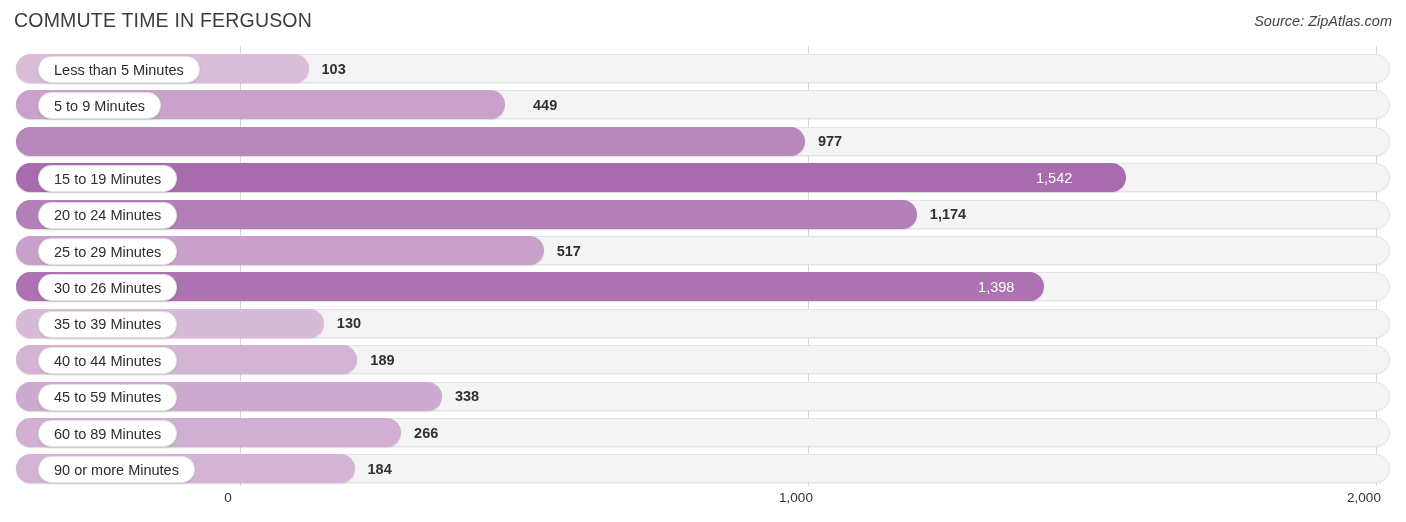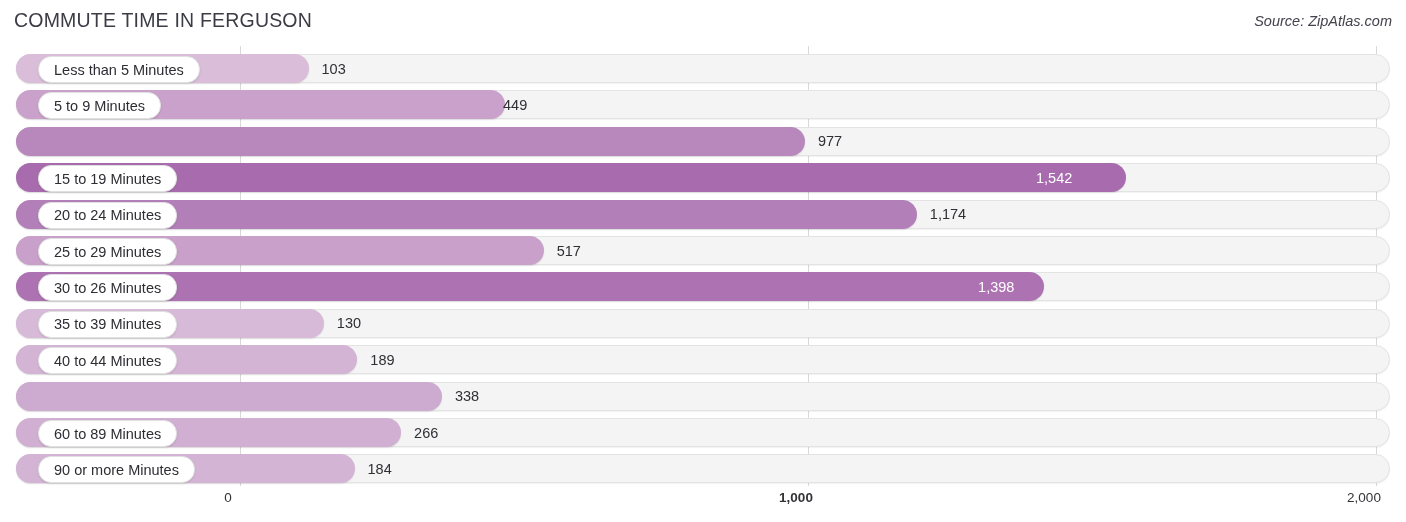--- a/index.html
+++ b/index.html
@@ -104,20 +104,21 @@
   }
   .value-out {
     position: absolute;
     top: 0;
     height: 29px;
     display: flex;
     align-items: center;
     font-size: 14.5px;
     color: #2f2f35;
     white-space: nowrap;
+    font-weight: bold;
   }
   .value-in {
     position: absolute;
     top: 0;
     height: 29px;
     display: flex;
     align-items: center;
     font-size: 14.5px;
     color: #ffffff;
     white-space: nowrap;
@@ -157,21 +158,21 @@
         <div class="row" style="top: 8px;">
           <div class="track" style="background: rgb(244, 244, 244); border-color: rgb(227, 227, 227);"></div>
           <div class="bar" style="width: 292.504px; background: rgb(217, 189, 217);"></div>
           <div class="bar-label-pill">Less than 5 Minutes</div>
           <div class="value-out" style="left: 305.504px;">103</div>
         </div>
         <div class="row" style="top: 44.4px;">
           <div class="track" style="background: rgb(244, 244, 244); border-color: rgb(227, 227, 227);"></div>
           <div class="bar" style="width: 489.032px; background: rgb(201, 161, 202);"></div>
           <div class="bar-label-pill">5 to 9 Minutes</div>
-          <div class="value-out" style="left: 487px;">449</div>
+          <div class="value-out" style="left: 517px;">449</div>
         </div>
         <div class="row" style="top: 80.8px;">
           <div class="track" style="background: rgb(244, 244, 244); border-color: rgb(227, 227, 227);"></div>
           <div class="bar" style="width: 788.936px; background: rgb(184, 136, 188);"></div>
           <div class="value-out" style="left: 801.936px; text-align: right;">977</div>
         </div>
         <div class="row" style="top: 117.2px;">
           <div class="track" style="background: rgb(244, 244, 244); border-color: rgb(227, 227, 227);"></div>
           <div class="bar" style="width: 1109.86px; background: rgb(168, 108, 174);"></div>
           <div class="bar-label-pill">15 to 19 Minutes</div>
@@ -203,36 +204,37 @@
         </div>
         <div class="row" style="top: 299.2px;">
           <div class="track" style="background: rgb(244, 244, 244); border-color: rgb(227, 227, 227);"></div>
           <div class="bar" style="width: 341.352px; background: rgb(212, 180, 213);"></div>
           <div class="bar-label-pill">40 to 44 Minutes</div>
           <div class="value-out" style="left: 354.352px;">189</div>
         </div>
         <div class="row" style="top: 335.6px;">
           <div class="track" style="background: rgb(244, 244, 244); border-color: rgb(227, 227, 227);"></div>
           <div class="bar" style="width: 425.984px; background: rgb(205, 170, 207);"></div>
+          <div class="bar-label-pill">45 to 59 Minutes</div>
           <div class="value-out" style="left: 438.984px;">338</div>
         </div>
         <div class="row" style="top: 372px;">
           <div class="track" style="background: rgb(244, 244, 244); border-color: rgb(227, 227, 227);"></div>
           <div class="bar" style="width: 385.088px; background: rgb(209, 175, 210);"></div>
           <div class="bar-label-pill">60 to 89 Minutes</div>
           <div class="value-out" style="left: 398.088px;">266</div>
         </div>
         <div class="row" style="top: 408.4px;">
           <div class="track" style="background: rgb(244, 244, 244); border-color: rgb(227, 227, 227);"></div>
           <div class="bar" style="width: 338.512px; background: rgb(212, 180, 213);"></div>
           <div class="bar-label-pill">90 or more Minutes</div>
           <div class="value-out" style="left: 351.512px;">184</div>
         </div>
       </div>
   </div>
 
   <div class="axis" id="axis">
       <div class="axis-tick" style="left: 228px;">0</div>
-      <div class="axis-tick" style="left: 796px; font-weight: bold;">1,000</div>
+      <div class="axis-tick" style="left: 796px;">1,000</div>
       <div class="axis-tick" style="left: 1364px;">2,000</div>
     </div>
 
 </div>
 
 </body></html>

